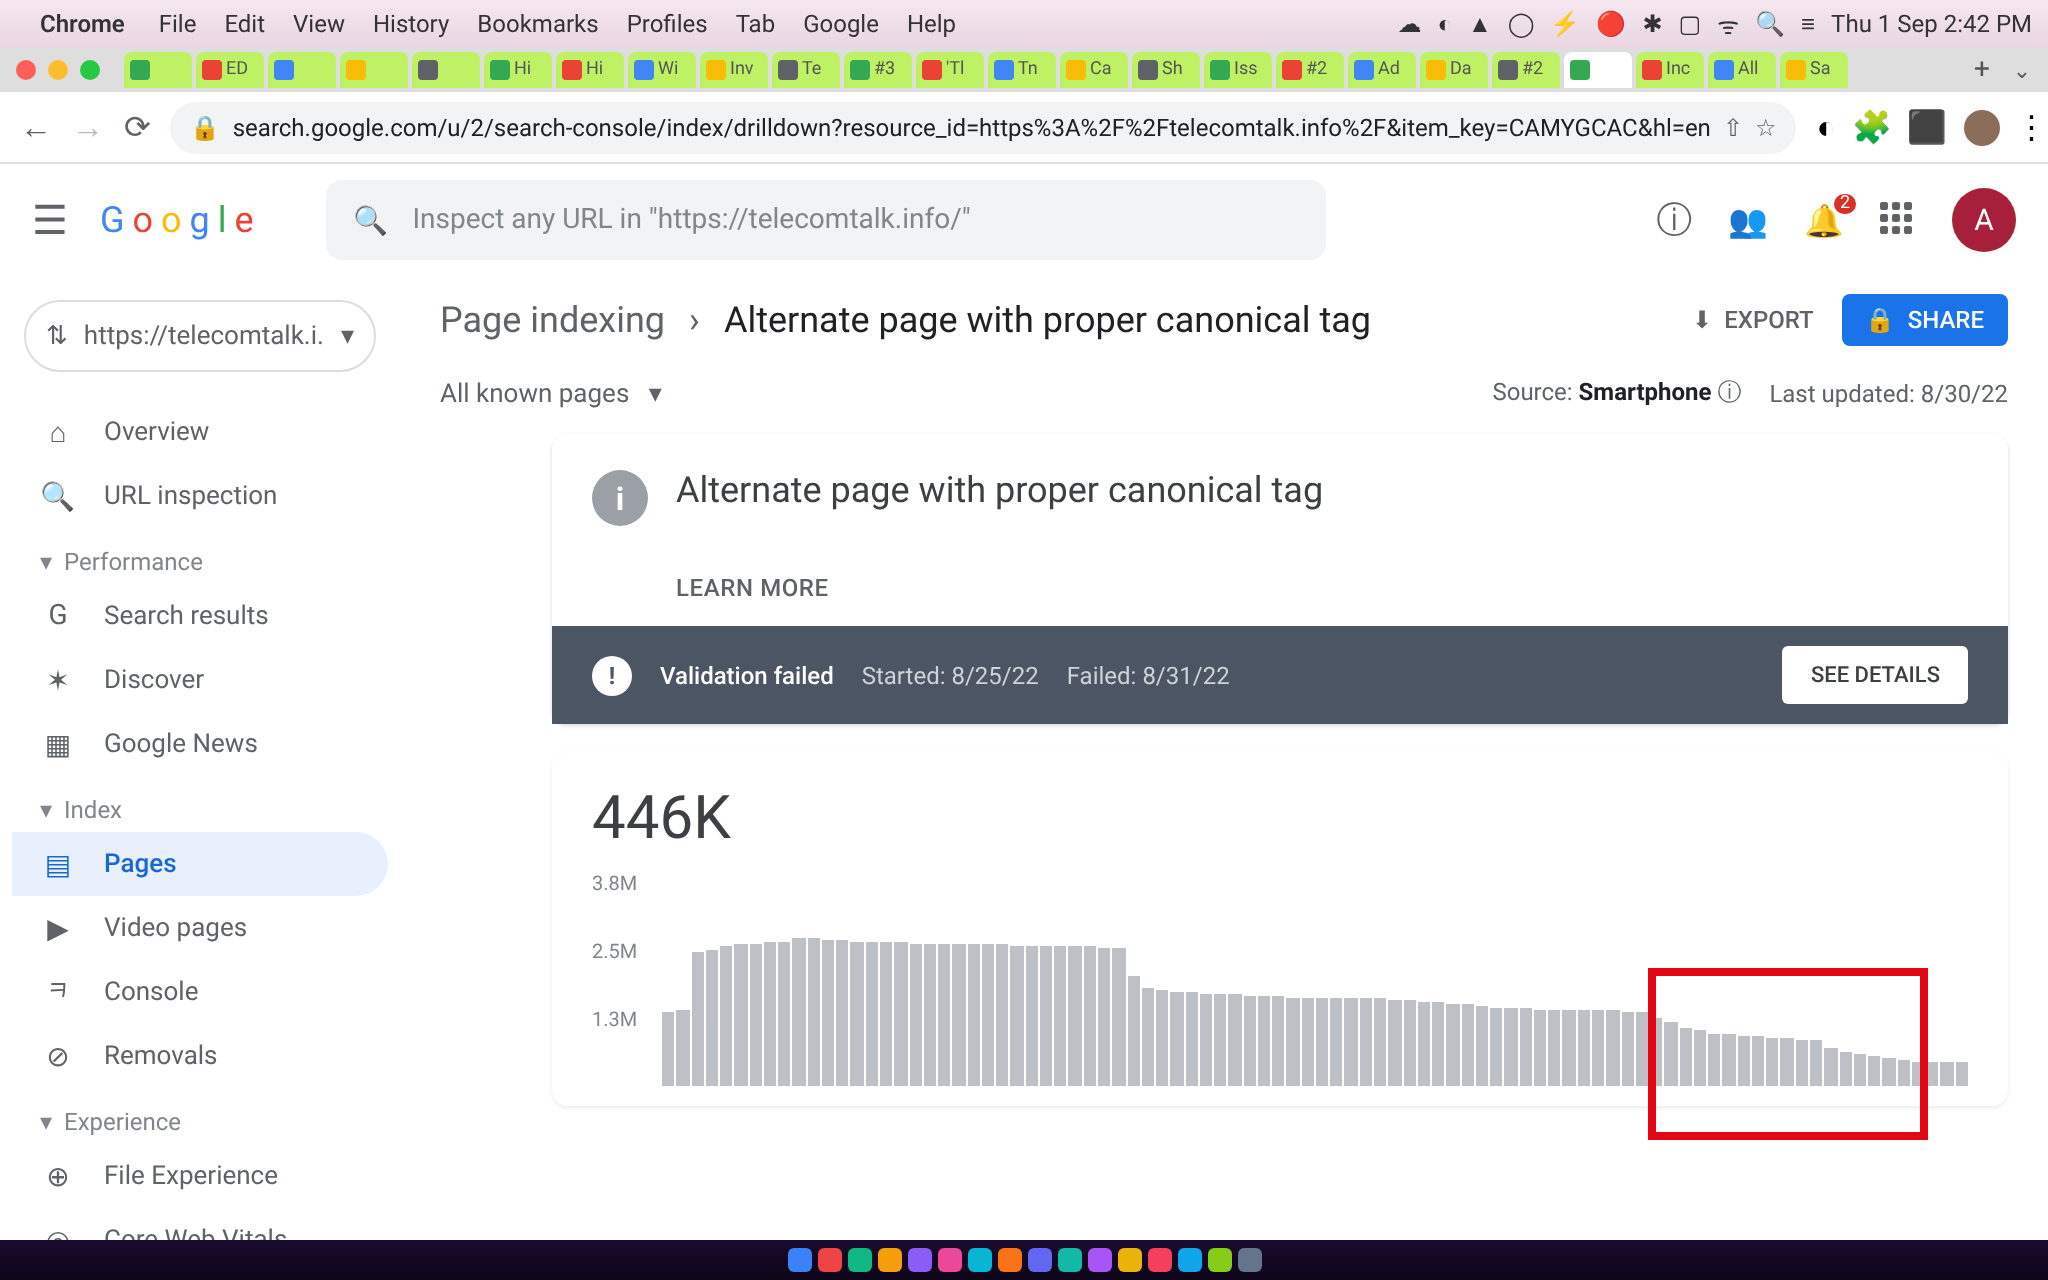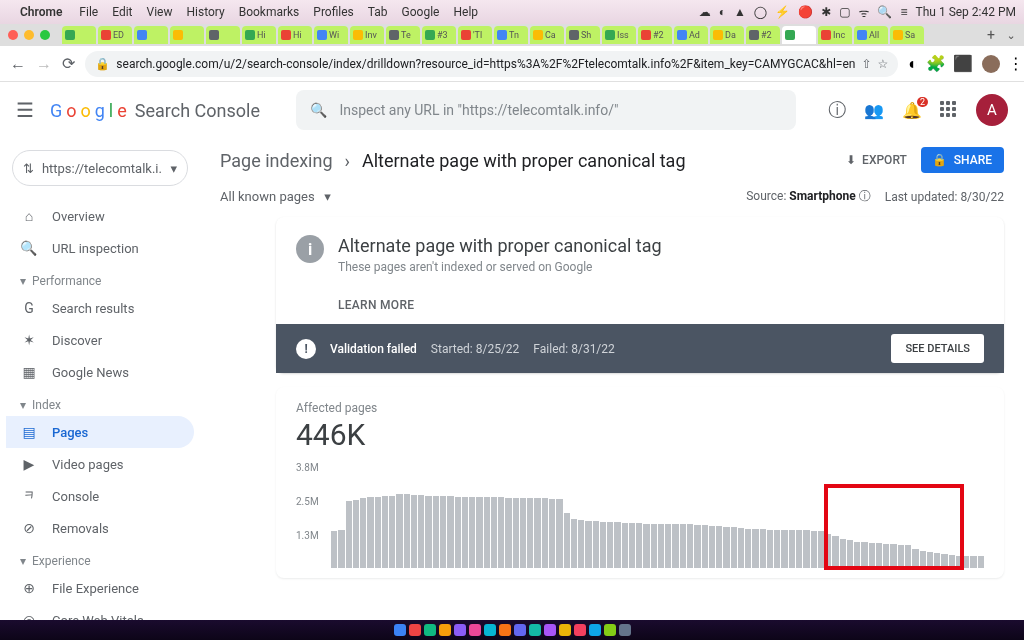--- a/index.html
+++ b/index.html
@@ -244,21 +244,20 @@
 
 <div class="gsc-header">
   <div class="hamburger">☰</div>
   <div class="logo">
     <span class="g1">G</span>
       <span class="g2">o</span>
       <span class="g3">o</span>
       <span class="g4">g</span>
       <span class="g5">l</span>
       <span class="g6">e</span>
-    <span class="sc">Search Console</span>
   </div>
   <div class="searchbox">
     <span>🔍</span>
     <span>Inspect any URL in "https://telecomtalk.info/"</span>
   </div>
   <div class="hdr-spacer"></div>
   <div class="hdr-icons">
     <span style="font-size:18px;">ⓘ</span>
     <span>👥</span>
     <div class="bell-wrap">
@@ -372,37 +371,35 @@
       <span><span>All known pages</span> &nbsp; ▾</span>
       <span class="src"><span>Source:</span> <b style="color:#202124">Smartphone</b> <span>ⓘ</span></span>
       <span class="upd"><span>Last updated:</span> <span>8/30/22</span></span>
     </div>
 
     <div class="card">
       <div class="card-head">
         <div class="info-circ">i</div>
         <div>
           <div class="card-title">Alternate page with proper canonical tag</div>
-          <div class="card-sub">These pages aren't indexed or served on Google</div>
         </div>
       </div>
       <div class="learn">LEARN MORE</div>
       <div class="validation-bar">
         <div class="excl">!</div>
         <div class="vflex">
           <span style="font-weight:500">Validation failed</span>
           <span class="muted"><span>Started:</span> <span>8/25/22</span></span>
           <span class="muted"><span>Failed:</span> <span>8/31/22</span></span>
         </div>
         <div class="see-details">SEE DETAILS</div>
       </div>
     </div>
 
     <div class="chart-card">
-      <div class="aff-label">Affected pages</div>
       <div class="aff-num">446K</div>
       <div class="chart">
         <div class="ylab" style="top:0">3.8M</div>
         <div class="ylab" style="top:34px">2.5M</div>
         <div class="ylab" style="top:68px">1.3M</div>
         <div class="bars" id="bars">
             <div style="height: 36.8421px;"></div>
             <div style="height: 38.1579px;"></div>
             <div style="height: 67.1053px;"></div>
             <div style="height: 68.4211px;"></div>

